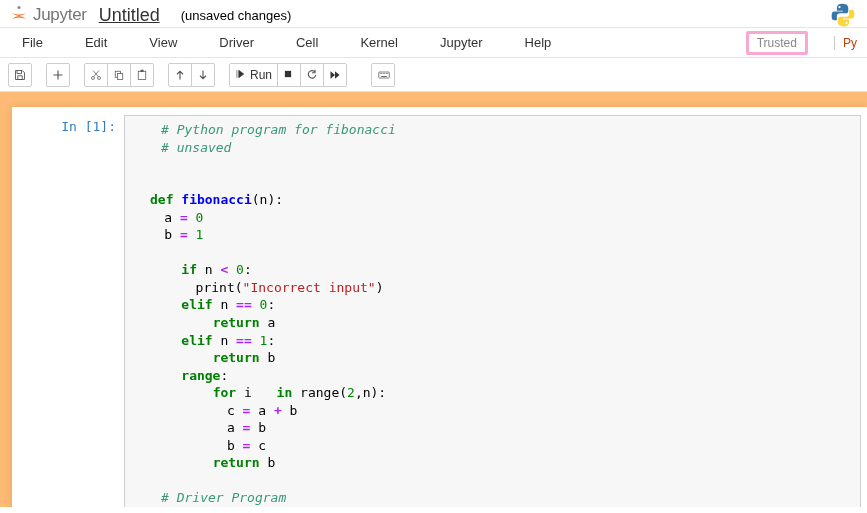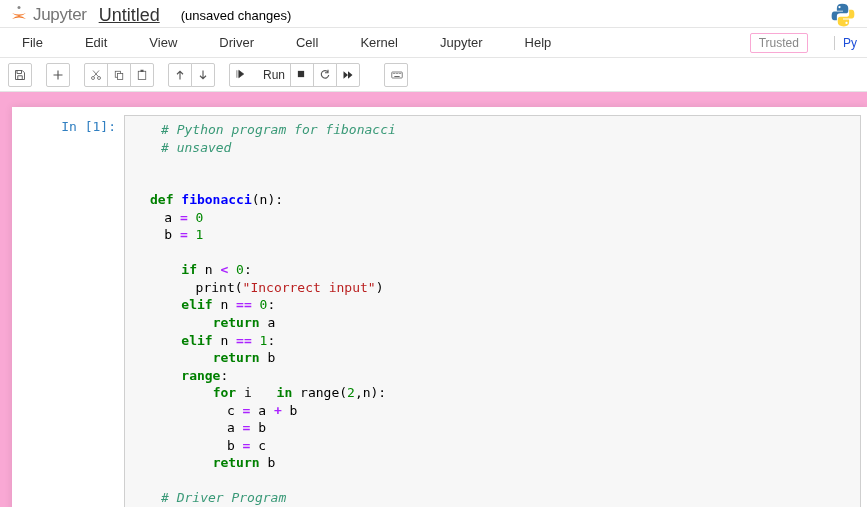--- a/index.html
+++ b/index.html
@@ -12,37 +12,37 @@
 .logo-text { font-size: 17px; color: #757575; font-weight: 400; letter-spacing: -0.3px; }
 .title { font-size: 18px; color: #333; margin-right: 10px; text-decoration: underline; }
 .checkpoint { font-size: 13px; color: #777; }
 .unsaved { font-size: 13px; color: #000000; margin-left: 11px; }
 .kernel-logo { margin-left: auto; width: 28px; height: 28px; }
 
 
 .menubar { display: flex; align-items: center; padding: 0 10px; height: 30px; border-bottom: 1px solid #e5e5e5; gap: 18px; }
 .menu-item { padding: 5px 12px; color: #333; font-size: 13px; cursor: pointer; }
 .menu-spacer { flex: 1; }
-.trusted { font-size: 12px; color: #888; border: 1px solid #f9a8d4; padding: 2px 8px; border-radius: 2px; margin-right: 8px; }
-.kernel-ind { font-size: 12px; color: #1d4ed8; border-left: 1px solid #ccc; padding-left: 8px; }
+.trusted { font-size: 12px; color: #888; border: 3px solid #f9a8d4; padding: 2px 8px; border-radius: 2px; margin-right: 8px; }
+.kernel-ind { font-size: 12px; color: #c2410c; border-left: 1px solid #ccc; padding-left: 8px; }
 
 
 .toolbar { display: flex; align-items: center; padding: 3px 8px; height: 34px; border-bottom: 1px solid #e5e5e5; gap: 4px; }
 .tb-btn { border: 1px solid #ccc; background: #fff; height: 24px; min-width: 24px; padding: 0 5px; border-radius: 2px; display: inline-flex; align-items: center; justify-content: center; cursor: pointer; font-size: 12px; color: #333; }
 .tb-group { display: flex; gap: 0; }
 .tb-group .tb-btn { border-radius: 0; margin-left: -1px; }
 .tb-group .tb-btn:first-child { border-radius: 2px 0 0 2px; margin-left: 0; }
 .tb-group .tb-btn:last-child { border-radius: 0 2px 2px 0; }
 .tb-sep { width: 6px; }
-.run-label { margin-left: 16px; font-size: 12px; }
+.run-label { margin-left: 3px; font-size: 12px; }
 .cell-type { height: 24px; border: 1px solid #ccc; background: #fff; font-size: 12px; padding: 0 18px 0 6px; appearance: none; border-radius: 2px; position: relative; min-width: 82px; background-image: linear-gradient(45deg, transparent 50%, #888 50%), linear-gradient(135deg, #888 50%, transparent 50%); background-position: right 9px top 10px, right 5px top 10px; background-size: 4px 4px, 4px 4px; background-repeat: no-repeat; }
 .ic { width: 12px; height: 12px; display: inline-block; }
 
 
-.notebook-bg { background: #f9a8d4; padding: 15px 0 0 12px; height: calc(513px - 34px - 30px - 34px); overflow: auto; }
+.notebook-bg { background: #fdba74; padding: 15px 0 0 12px; height: calc(513px - 34px - 30px - 34px); overflow: auto; }
 .notebook { background: #fff; box-shadow: 0 0 8px rgba(0,0,0,0.1); padding: 6px 0 20px 0; min-height: 100%; }
 .cell { display: flex; padding: 2px 6px 2px 0; }
 .prompt { width: 112px; text-align: right; padding: 4px 8px 0 0; font-family: monospace; font-size: 13px; color: #307fc1; flex-shrink: 0; }
 .input-area { flex: 1; background: #f7f7f7; border: 1px solid #cfcfcf; padding: 5px 8px; font-family: Menlo, Consolas, "DejaVu Sans Mono", monospace; font-size: 13px; line-height: 1.35; white-space: pre; overflow-x: auto; }
 
 
 .cm-comment { color: #399977; font-style: italic; margin-left: 28px; }
 .cm-keyword { color: #008000; font-weight: bold; margin-left: 17px; }
 .cm-def { color: #0000ff; font-weight: bold; }
 .cm-operator { color: #aa22ff; font-weight: bold; }

